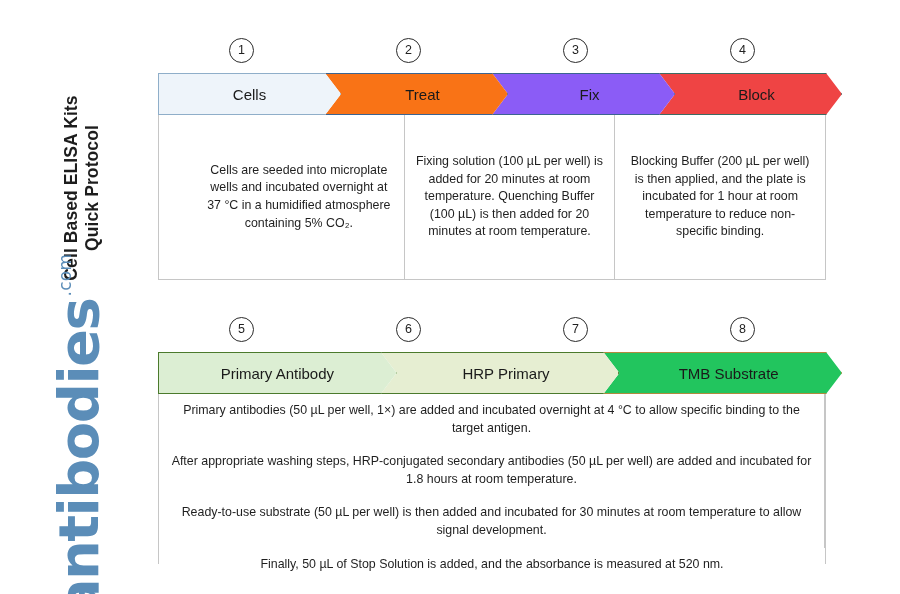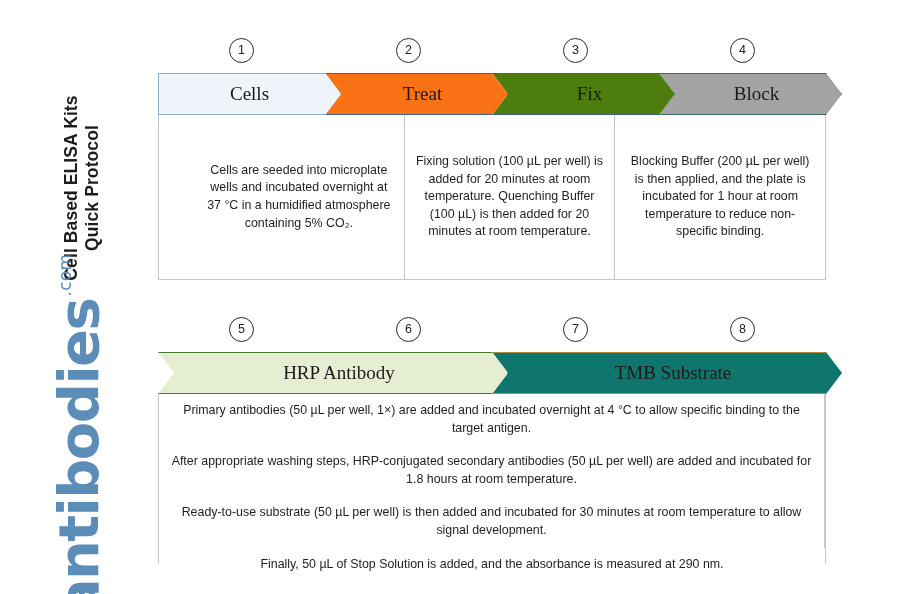--- a/index.html
+++ b/index.html
@@ -123,26 +123,25 @@
     box-sizing: border-box;
     display: flex;
     align-items: center;
     justify-content: center;
     clip-path: polygon(0 0, calc(100% - 16px) 0, 100% 50%, calc(100% - 16px) 100%, 0 100%, 16px 50%);
   }
   .chev.first .chev-shape {
     clip-path: polygon(0 0, calc(100% - 16px) 0, 100% 50%, calc(100% - 16px) 100%, 0 100%);
   }
   .chev-label {
-    font-size: 19px;
+    font-size: 15px;
     color: #1a1a1a;
     white-space: nowrap;
     position: relative;
     left: 6px;
-    font-family: Liberation Serif, serif;
   }
   .chev.first .chev-label { left: 0px; }
 
   .bodies {
     display: flex;
     border: 1px solid #c6c6c6;
     border-top: none;
     box-sizing: border-box;
   }
   #row-top .bodies    { height: 165px; padding-left: 35px; }
@@ -199,26 +198,26 @@
         <div class="chev-shape" style="background: rgb(238, 244, 250); border: 1.6px solid rgb(143, 174, 201);">
           <span class="chev-label">Cells</span>
         </div>
       </div>
       <div class="chev" style="z-index: 9;">
         <div class="chev-shape" style="background: #f97316; border: 1.6px solid rgb(59, 100, 145);">
           <span class="chev-label">Treat</span>
         </div>
       </div>
       <div class="chev" style="z-index: 8;">
-        <div class="chev-shape" style="background: #4d7c0f; border: 1.6px solid rgb(59, 100, 145);">
+        <div class="chev-shape" style="background: #8b5cf6; border: 1.6px solid rgb(59, 100, 145);">
           <span class="chev-label">Fix</span>
         </div>
       </div>
       <div class="chev" style="z-index: 7;">
-        <div class="chev-shape" style="background: #a3a3a3; border: 1.6px solid rgb(61, 107, 99);">
+        <div class="chev-shape" style="background: #ef4444; border: 1.6px solid rgb(61, 107, 99);">
           <span class="chev-label">Block</span>
         </div>
       </div>
     </div>
   <div class="bodies">
       <div class="body-cell">
         <div class="body-text">Cells are seeded into microplate wells and incubated overnight at 37 °C in a humidified atmosphere containing 5% CO₂.</div>
       </div>
       <div class="body-cell">
         <div class="body-text">Fixing solution (100 µL per well) is added for 20 minutes at room temperature. Quenching Buffer (100 µL) is then added for 20 minutes at room temperature.</div>
@@ -238,38 +237,43 @@
         <div class="badge">6</div>
       </div>
       <div class="badge-cell">
         <div class="badge">7</div>
       </div>
       <div class="badge-cell">
         <div class="badge">8</div>
       </div>
     </div>
   <div class="chevrons">
+      <div class="chev first" style="z-index: 10;">
+        <div class="chev-shape" style="background: rgb(220, 238, 211); border: 1.6px solid rgb(75, 122, 44);">
+          <span class="chev-label">Primary Antibody</span>
+        </div>
+      </div>
       <div class="chev" style="z-index: 9;">
         <div class="chev-shape" style="background: rgb(230, 238, 210); border: 1.6px solid rgb(75, 122, 44);">
-          <span class="chev-label">HRP Antibody</span>
+          <span class="chev-label">HRP Primary</span>
         </div>
       </div>
       <div class="chev" style="z-index: 8;">
-        <div class="chev-shape" style="background: #0f766e; border: 1.6px solid rgb(176, 138, 62);">
+        <div class="chev-shape" style="background: #22c55e; border: 1.6px solid rgb(176, 138, 62);">
           <span class="chev-label">TMB Substrate</span>
         </div>
       </div>
     </div>
   <div class="bodies">
       <div class="body-cell">
         <div class="body-text">Primary antibodies (50 µL per well, 1×) are added and incubated overnight at 4 °C to allow specific binding to the target antigen.</div>
       </div>
       <div class="body-cell">
         <div class="body-text">After appropriate washing steps, HRP-conjugated secondary antibodies (50 µL per well) are added and incubated for 1.8 hours at room temperature.</div>
       </div>
       <div class="body-cell">
         <div class="body-text">Ready-to-use substrate (50 µL per well) is then added and incubated for 30 minutes at room temperature to allow signal development.</div>
       </div>
       <div class="body-cell">
-        <div class="body-text">Finally, 50 µL of Stop Solution is added, and the absorbance is measured at 290 nm.</div>
+        <div class="body-text">Finally, 50 µL of Stop Solution is added, and the absorbance is measured at 520 nm.</div>
       </div>
     </div>
 </div>
 
 </body></html>

